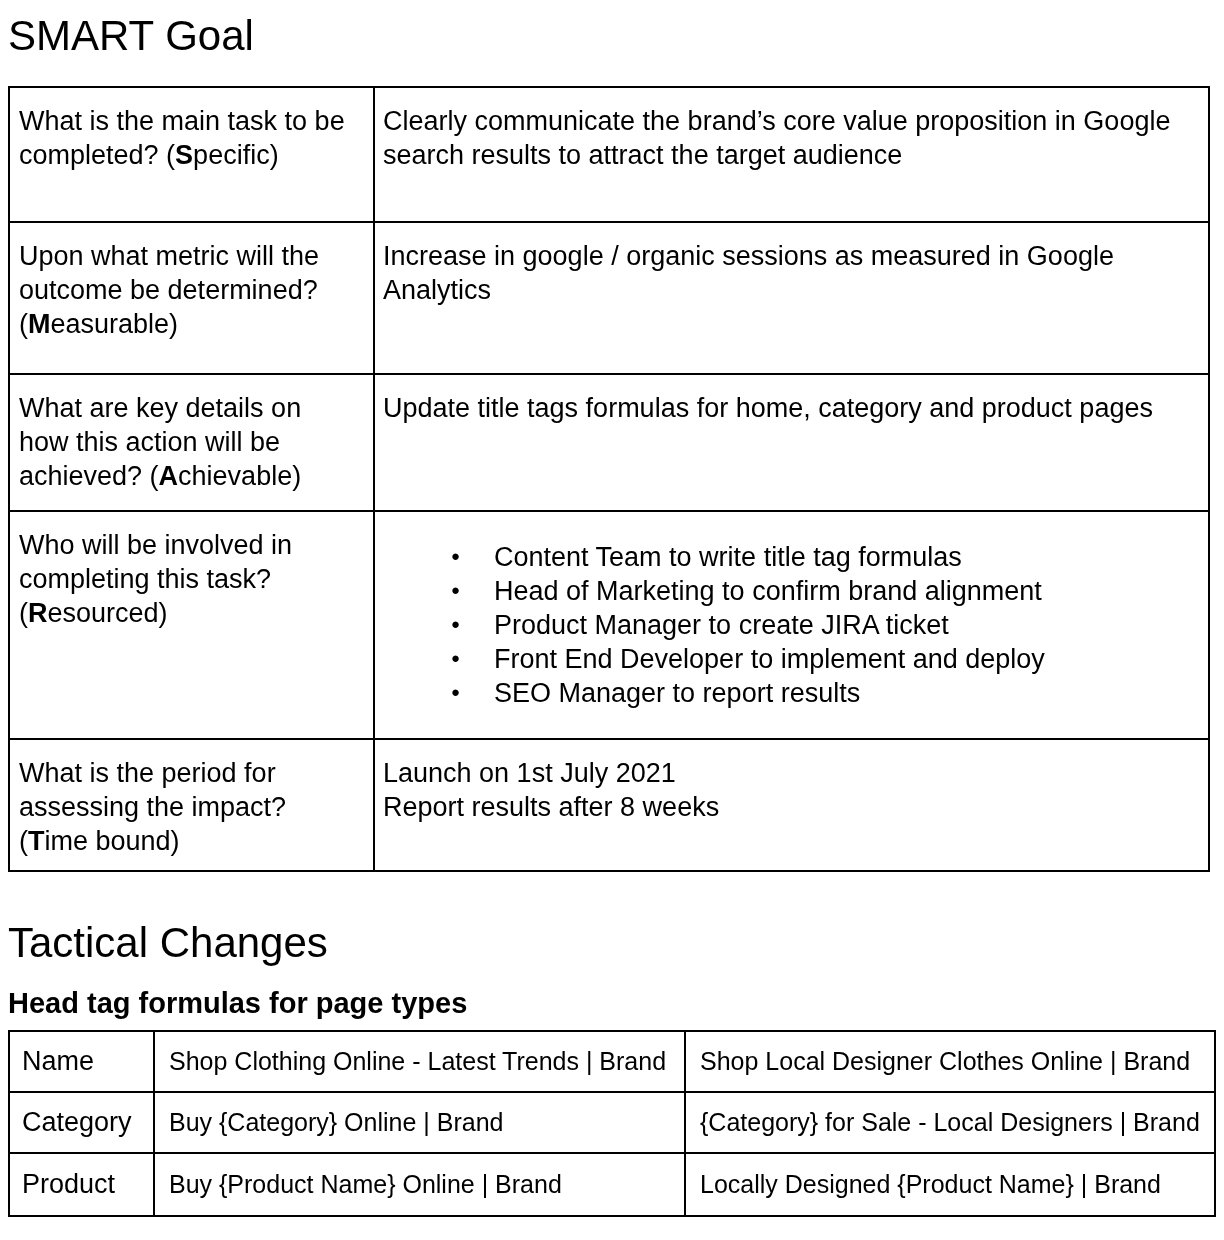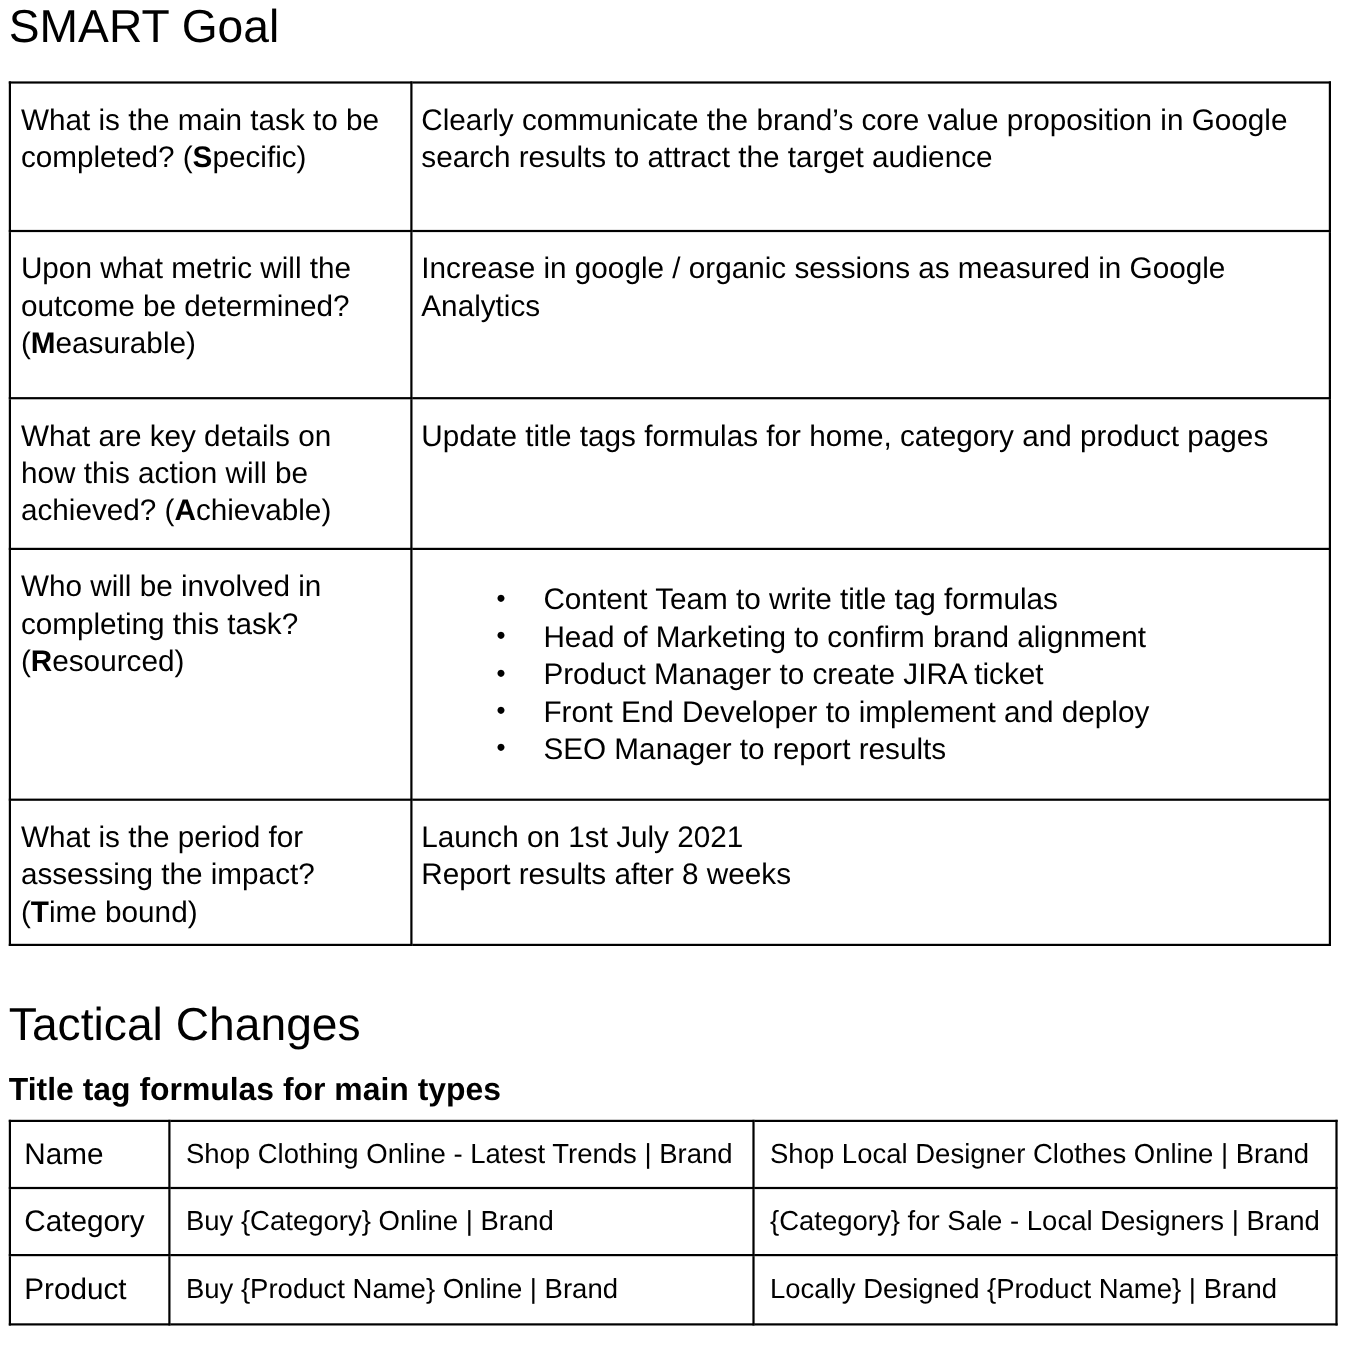--- a/index.html
+++ b/index.html
@@ -2,21 +2,21 @@
 <html><head>
 <meta charset="utf-8">
 <style>
   html, body { margin: 0; padding: 0; background: #ffffff; }
   body {
     width: 1224px; height: 1240px;
     color: #000000;
     font-family: "Liberation Sans", "DejaVu Sans", sans-serif;
     overflow: hidden;
   }
-  .doc { padding: 0 10px 0 8px; }
+  .doc { padding: 12px 10px 0 8px; }
 
   h1.doc-title {
     font-size: 42px; font-weight: 400; line-height: 48px;
     margin: 0 0 26px 0; letter-spacing: 0;
   }
   h2.section-title {
     font-size: 42px; font-weight: 400; line-height: 50px;
     margin: 46px 0 0 0;
   }
   h3.sub-title {
@@ -110,21 +110,21 @@
         <td class="q-cell"><span>What is the period for assessing the impact? (</span><span class="b">T</span><span>ime bound)</span></td>
         <td>
           <div>Launch on 1st July 2021</div>
           <div>Report results after 8 weeks</div>
         </td>
       </tr>
     </tbody>
   </table>
 
   <h2 class="section-title">Tactical Changes</h2>
-  <h3 class="sub-title">Title tag formulas for main types</h3>
+  <h3 class="sub-title">Head tag formulas for page types</h3>
 
   <table class="formulas">
     <colgroup>
         <col class="f-c1">
         <col class="f-c2">
         <col class="f-c3">
       </colgroup>
     <tbody>
       <tr class="fr-1">
         <td class="row-label">Name</td>

